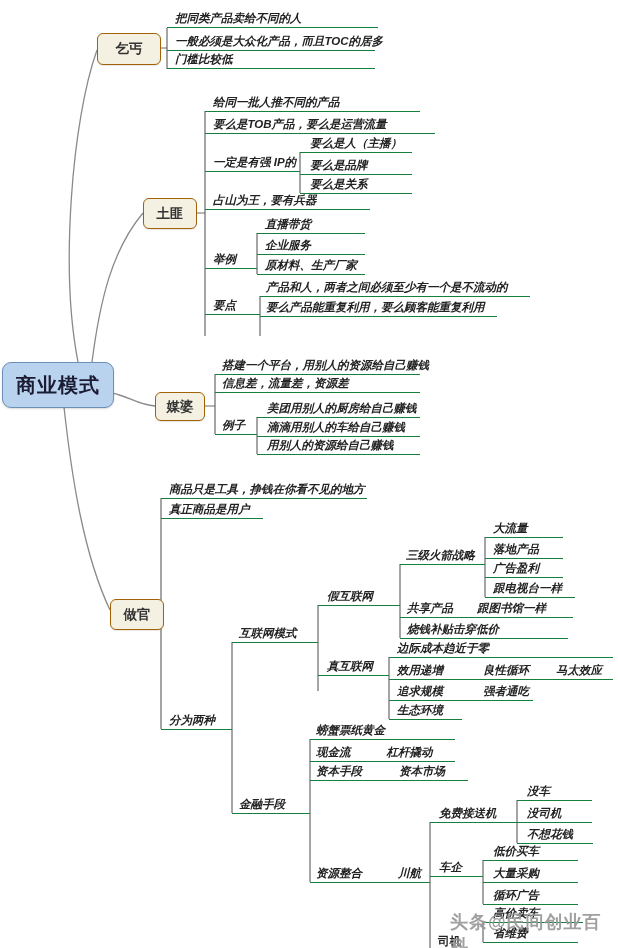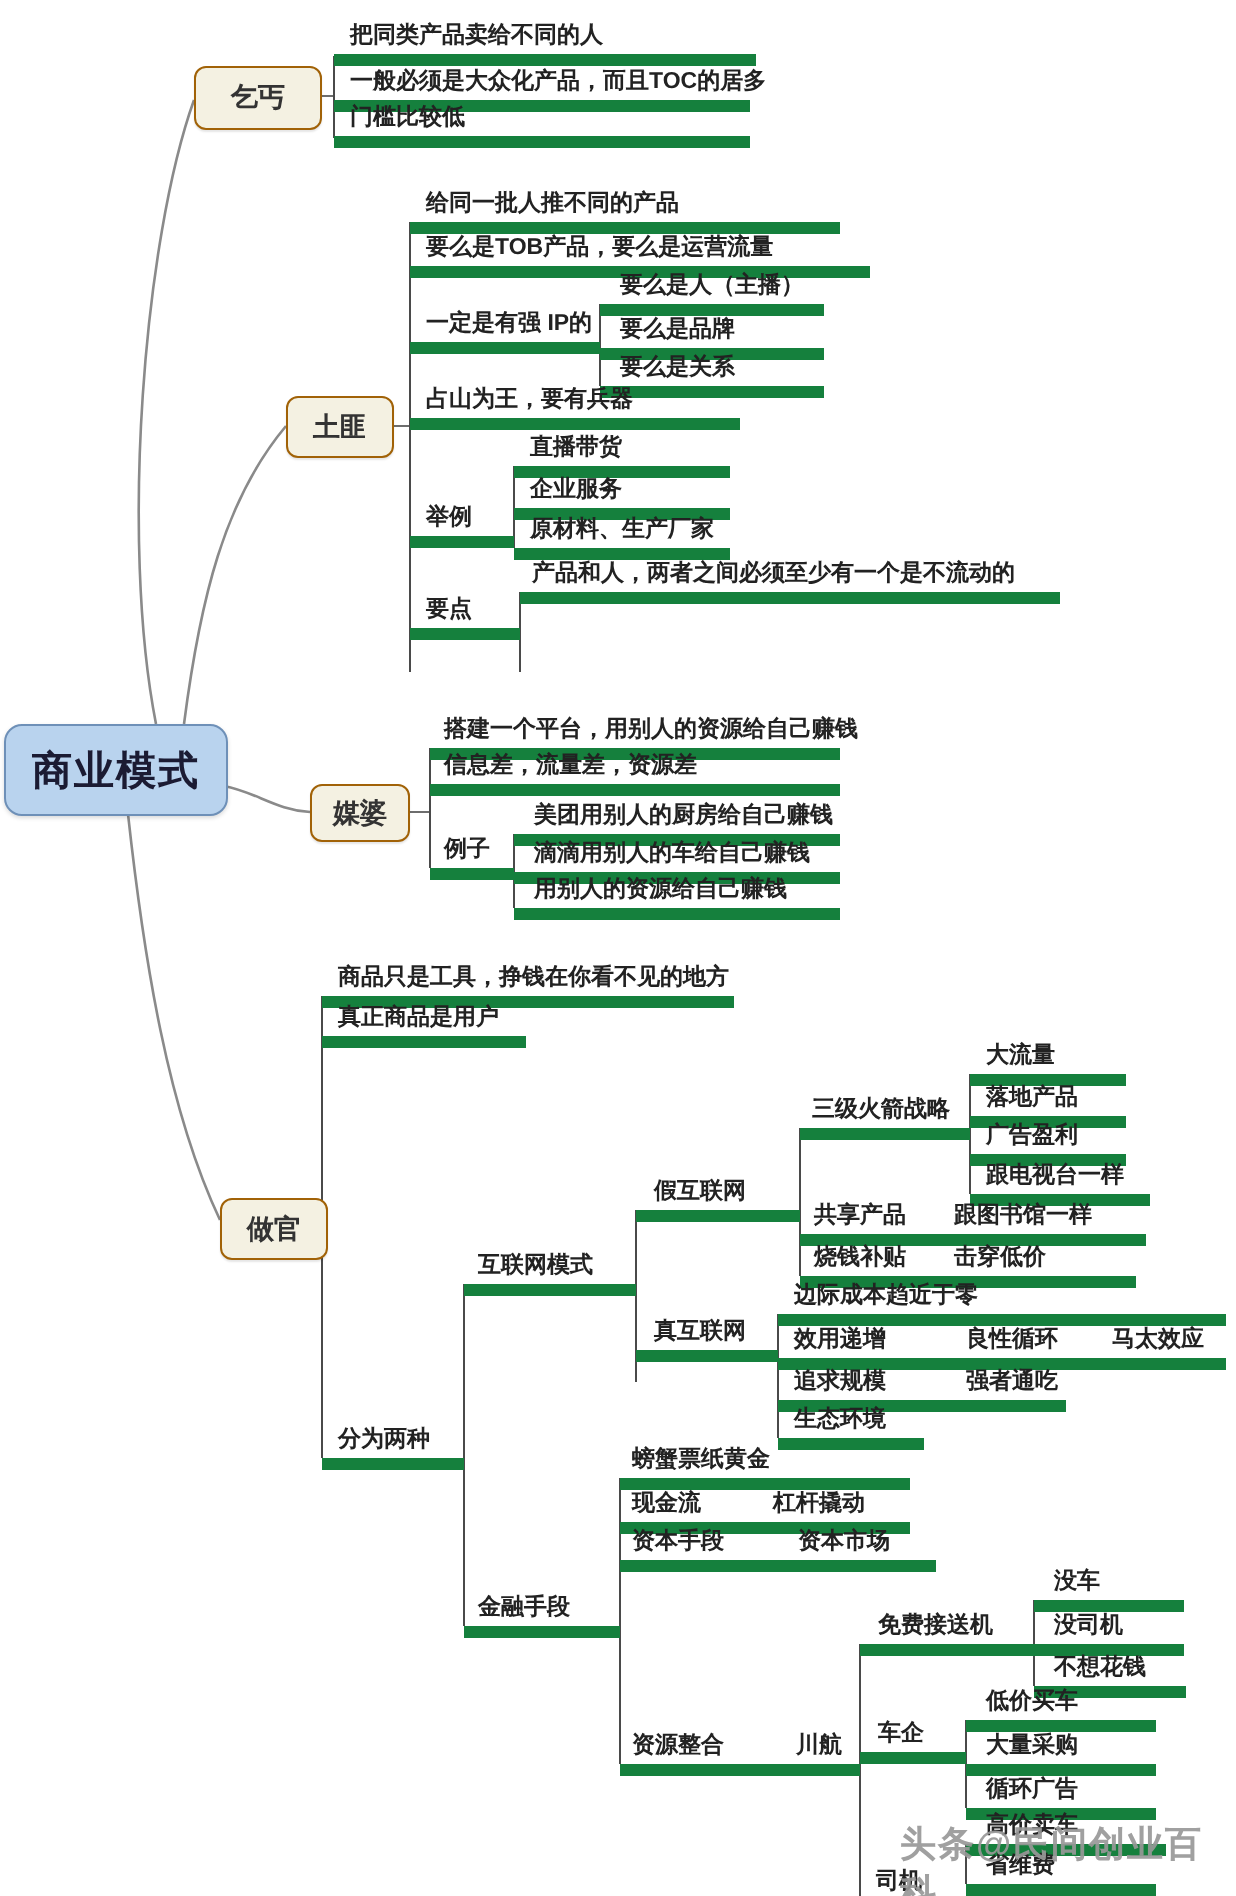--- a/index.html
+++ b/index.html
@@ -6,21 +6,21 @@
   #canvas {
     position:relative; width:618px; height:948px; overflow:hidden;
     background:#ffffff;
     font-family:"Liberation Sans","DejaVu Sans",sans-serif;
   }
   svg.wires { position:absolute; left:0; top:0; width:618px; height:948px; }
   .n {
     position:absolute; white-space:nowrap;
     font-size:11.5px; font-weight:700; color:#222; line-height:14px;
   }
-  .u { border-bottom:6px solid #15803d; padding-bottom:2px; }
+  .u { border-bottom:1px solid #15803d; padding-bottom:2px;font-style:italic; }
   .bx {
     position:absolute; display:flex; align-items:center; justify-content:center;
     background:#f4f1e2; border:1px solid #a16207; border-radius:6px;
     font-weight:700; font-size:13.5px; color:#333;
     box-shadow:0 1px 1px rgba(0,0,0,0.10);
   }
   .rootbx {
     position:absolute; display:flex; align-items:center; justify-content:center;
     background:#b9d3ee; border:1.5px solid #6e90b8; border-radius:9px;
     font-weight:700; font-size:20px; color:#1b1b33; letter-spacing:1px;
@@ -87,20 +87,21 @@
   <div class="n u" style="left:205px;top:155px;width:87px;padding-left:8px;">一定是有强 IP的</div>
   <div class="n u" style="left:300px;top:158px;width:102px;padding-left:10px;">要么是品牌</div>
   <div class="n u" style="left:300px;top:177px;width:102px;padding-left:10px;">要么是关系</div>
   <div class="n u" style="left:205px;top:193px;width:157px;padding-left:8px;">占山为王，要有兵器</div>
   <div class="n u" style="left:257px;top:217px;width:100px;padding-left:8px;">直播带货</div>
   <div class="n u" style="left:205px;top:252px;width:44px;padding-left:8px;">举例</div>
   <div class="n u" style="left:257px;top:238px;width:100px;padding-left:8px;">企业服务</div>
   <div class="n u" style="left:257px;top:258px;width:100px;padding-left:8px;">原材料、生产厂家</div>
   <div class="n u" style="left:260px;top:280px;width:264px;padding-left:6px;">产品和人，两者之间必须至少有一个是不流动的</div>
   <div class="n u" style="left:205px;top:298px;width:47px;padding-left:8px;">要点</div>
+  <div class="n u" style="left:260px;top:300px;width:231px;padding-left:6px;">要么产品能重复利用，要么顾客能重复利用</div>
 
   <div class="bx" style="left:155px;top:392px;width:48px;height:27px;">媒婆</div>
   <div class="n u" style="left:215px;top:358px;width:198px;padding-left:7px;">搭建一个平台，用别人的资源给自己赚钱</div>
   <div class="n u" style="left:215px;top:376px;width:198px;padding-left:7px;">信息差，流量差，资源差</div>
   <div class="n u" style="left:257px;top:401px;width:153px;padding-left:10px;">美团用别人的厨房给自己赚钱</div>
   <div class="n u" style="left:215px;top:418px;width:35px;padding-left:7px;">例子</div>
   <div class="n u" style="left:257px;top:420px;width:153px;padding-left:10px;">滴滴用别人的车给自己赚钱</div>
   <div class="n u" style="left:257px;top:438px;width:153px;padding-left:10px;">用别人的资源给自己赚钱</div>
 
   <div class="bx" style="left:110px;top:599px;width:52px;height:29px;">做官</div>
@@ -113,21 +114,21 @@
   <div class="n u" style="left:318px;top:589px;width:73px;padding-left:9px;">假互联网</div>
   <div class="n u" style="left:400px;top:548px;width:79px;padding-left:6px;">三级火箭战略</div>
   <div class="n u" style="left:485px;top:521px;width:70px;padding-left:8px;">大流量</div>
   <div class="n u" style="left:485px;top:542px;width:70px;padding-left:8px;">落地产品</div>
   <div class="n u" style="left:485px;top:561px;width:70px;padding-left:8px;">广告盈利</div>
   <div class="n u" style="left:485px;top:581px;width:82px;padding-left:8px;">跟电视台一样</div>
   <div class="n u" style="left:400px;top:601px;width:166px;padding-left:7px;">
     <span>共享产品</span><span style="margin-left:24px;">跟图书馆一样</span>
   </div>
   <div class="n u" style="left:400px;top:622px;width:161px;padding-left:7px;">
-    <span>烧钱补贴</span><span style="margin-left:24px;">击穿低价</span>
+    <span>烧钱补贴</span><span style="">击穿低价</span>
   </div>
 
   <div class="n u" style="left:318px;top:659px;width:62px;padding-left:9px;">真互联网</div>
   <div class="n u" style="left:389px;top:641px;width:216px;padding-left:8px;">边际成本趋近于零</div>
   <div class="n u" style="left:389px;top:663px;width:216px;padding-left:8px;">
     <span>效用递增</span><span style="margin-left:40px;">良性循环</span><span style="margin-left:27px;">马太效应</span>
   </div>
   <div class="n u" style="left:389px;top:684px;width:136px;padding-left:8px;">
     <span>追求规模</span><span style="margin-left:40px;">强者通吃</span>
   </div>

